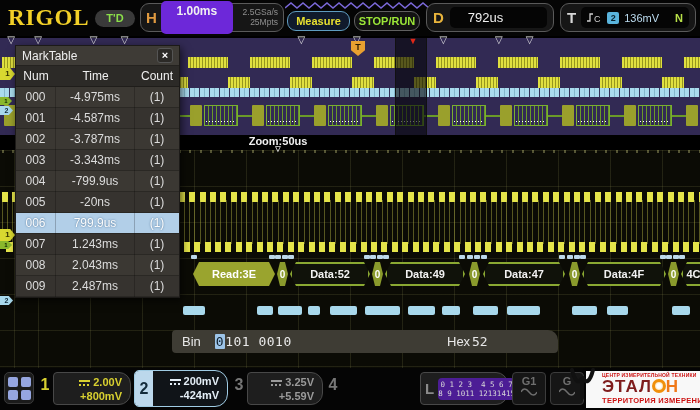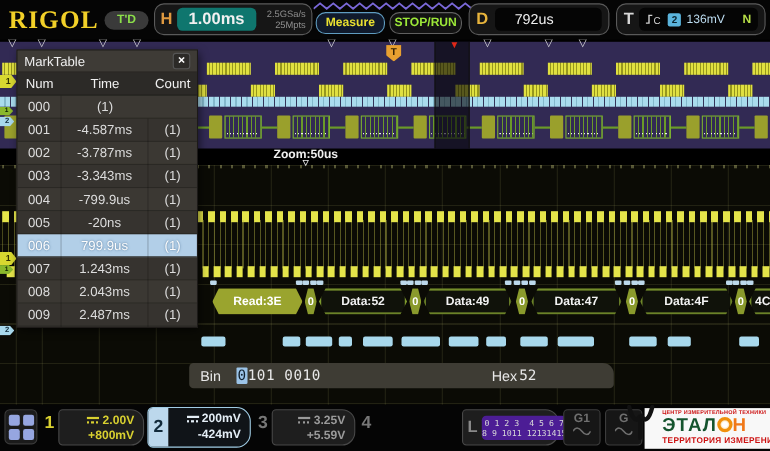--- a/index.html
+++ b/index.html
@@ -9,22 +9,22 @@
 
   
   .topbar{position:absolute;left:0;top:0;width:700px;height:36px;background:#050505;z-index:30}
   .logo{position:absolute;left:8px;top:5px;font-family:"Liberation Serif",serif;font-weight:bold;
     font-size:23px;letter-spacing:1px;color:#f2d028}
   .td-pill{position:absolute;left:95px;top:10px;width:40px;height:17px;background:#3a3a3a;
     border-radius:9px;color:#8ce04a;font-size:11px;font-weight:bold;text-align:center;line-height:17px}
   .hgroup{position:absolute;left:140px;top:3px;width:144px;height:29px;background:#161616;
     border:1px solid #5a5a5a;border-radius:9px;display:flex;align-items:center;padding:0 5px;gap:4px}
   .hletter{color:#e09a40;font-weight:bold;font-size:15px}
-  .tb-box{background:#0f766e;border-radius:5px;width:72px;height:21px;color:#f0f0f0;
-    font-size:15px;font-weight:bold;text-align:center;line-height:21px}
+  .tb-box{background:#6d28d9;border-radius:5px;width:72px;height:33px;color:#f0f0f0;
+    font-size:12px;font-weight:bold;text-align:center;line-height:21px}
   .srate{font-size:8.5px;color:#8f8f8f;text-align:right;line-height:1.15;flex:1}
   .zigzag{position:absolute;left:285px;top:1px;width:148px;height:9px}
   .measure-btn{position:absolute;left:287px;top:11px;width:63px;height:20px;background:#101a2c;
     border:1px solid #5f9cc0;border-radius:9px;color:#e8e030;font-size:11px;font-weight:bold;
     text-align:center;line-height:18px}
   .run-btn{position:absolute;left:354px;top:11px;width:66px;height:20px;background:#131313;
     border:1px solid #606060;border-radius:9px;color:#9ce838;font-size:11px;font-weight:bold;
     text-align:center;line-height:18px}
   .dgroup{position:absolute;left:426px;top:3px;width:128px;height:29px;background:#161616;
     border:1px solid #5a5a5a;border-radius:9px;display:flex;align-items:center;padding:0 6px;gap:6px}
@@ -147,21 +147,21 @@
   .gbox{position:absolute;top:4px;width:34px;height:33px;background:#161616;border:1px solid #3c3c3c;
     border-radius:4px;color:#6f6f6f;font-size:11px;font-weight:bold;text-align:center;padding-top:2px}
   .gbox svg{display:block;margin:1px auto 0}
 
   
   .wm{position:absolute;left:568px;top:368px;width:132px;height:42px;z-index:40}
   .wm-box{position:absolute;left:18px;top:3px;width:114px;height:37px;background:#f8f8f8;
     box-shadow:0 0 3px rgba(0,0,0,.5);padding:1px 2px 0 16px}
   .wm-l1{font-size:5px;font-weight:bold;color:#cc1111;white-space:nowrap;letter-spacing:.2px}
   .wm-name{font-size:17px;font-weight:bold;line-height:18px;letter-spacing:1px;white-space:nowrap}
-  .wm-blue{color:#14532d}
+  .wm-blue{color:#7f1d1d}
   .wm-o{display:inline-block;width:14px;height:14px;border:3px solid #f0900c;border-radius:50%;
     vertical-align:-1px;background:radial-gradient(circle,#fff 40%,#f8c060 100%)}
   .wm-orange{color:#f07818}
   .wm-l2{font-size:7.5px;font-weight:bold;color:#cc1111;white-space:nowrap;letter-spacing:.3px}
   .wm-logo{position:absolute;left:0;top:0}
 </style>
 </head>
 <body>
 
 <div class="screen">
@@ -327,20 +327,21 @@
       <span class="mt-close">×</span>
     </div>
     <div class="mt-head" id="mthead">
         <span>Num</span>
         <span>Time</span>
         <span>Count</span>
       </div>
     <div id="mtrows">
         <div class="mt-row">
           <span>000</span>
+          <span>-4.975ms</span>
           <span>(1)</span>
         </div>
         <div class="mt-row">
           <span>001</span>
           <span>-4.587ms</span>
           <span>(1)</span>
         </div>
         <div class="mt-row">
           <span>002</span>
           <span>-3.787ms</span>

